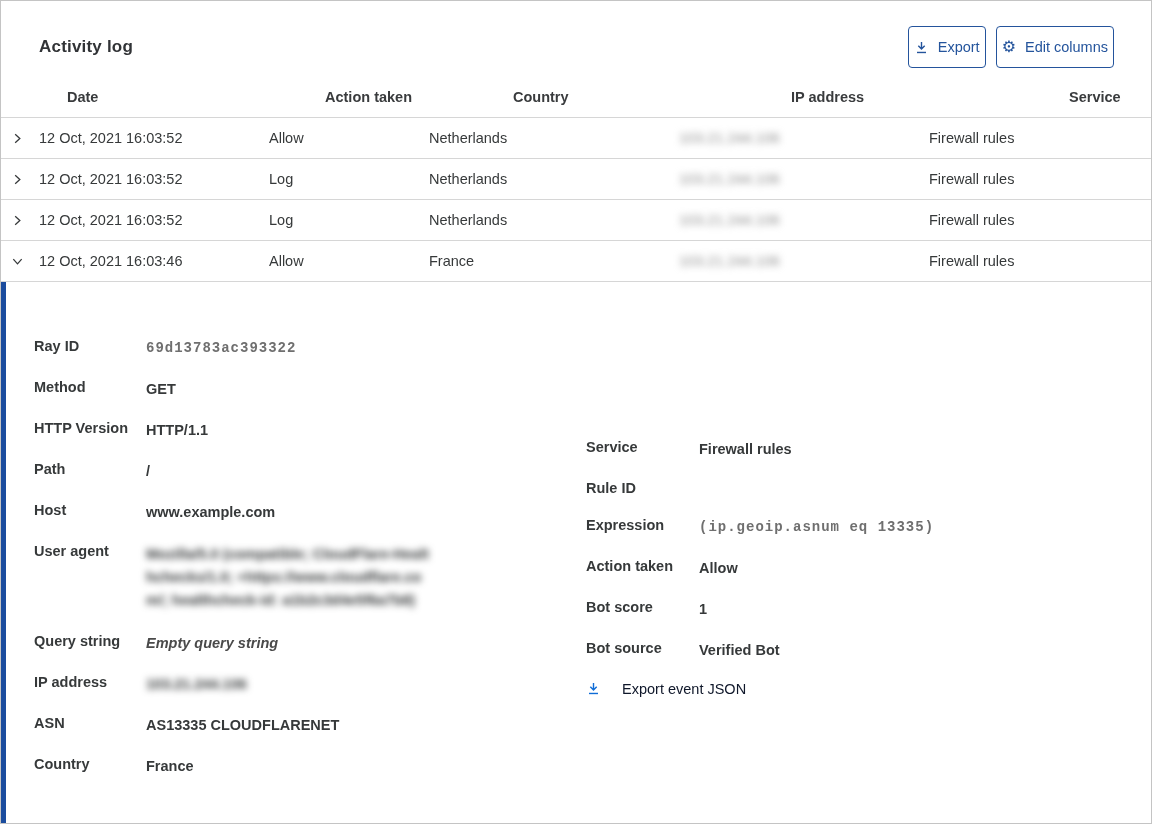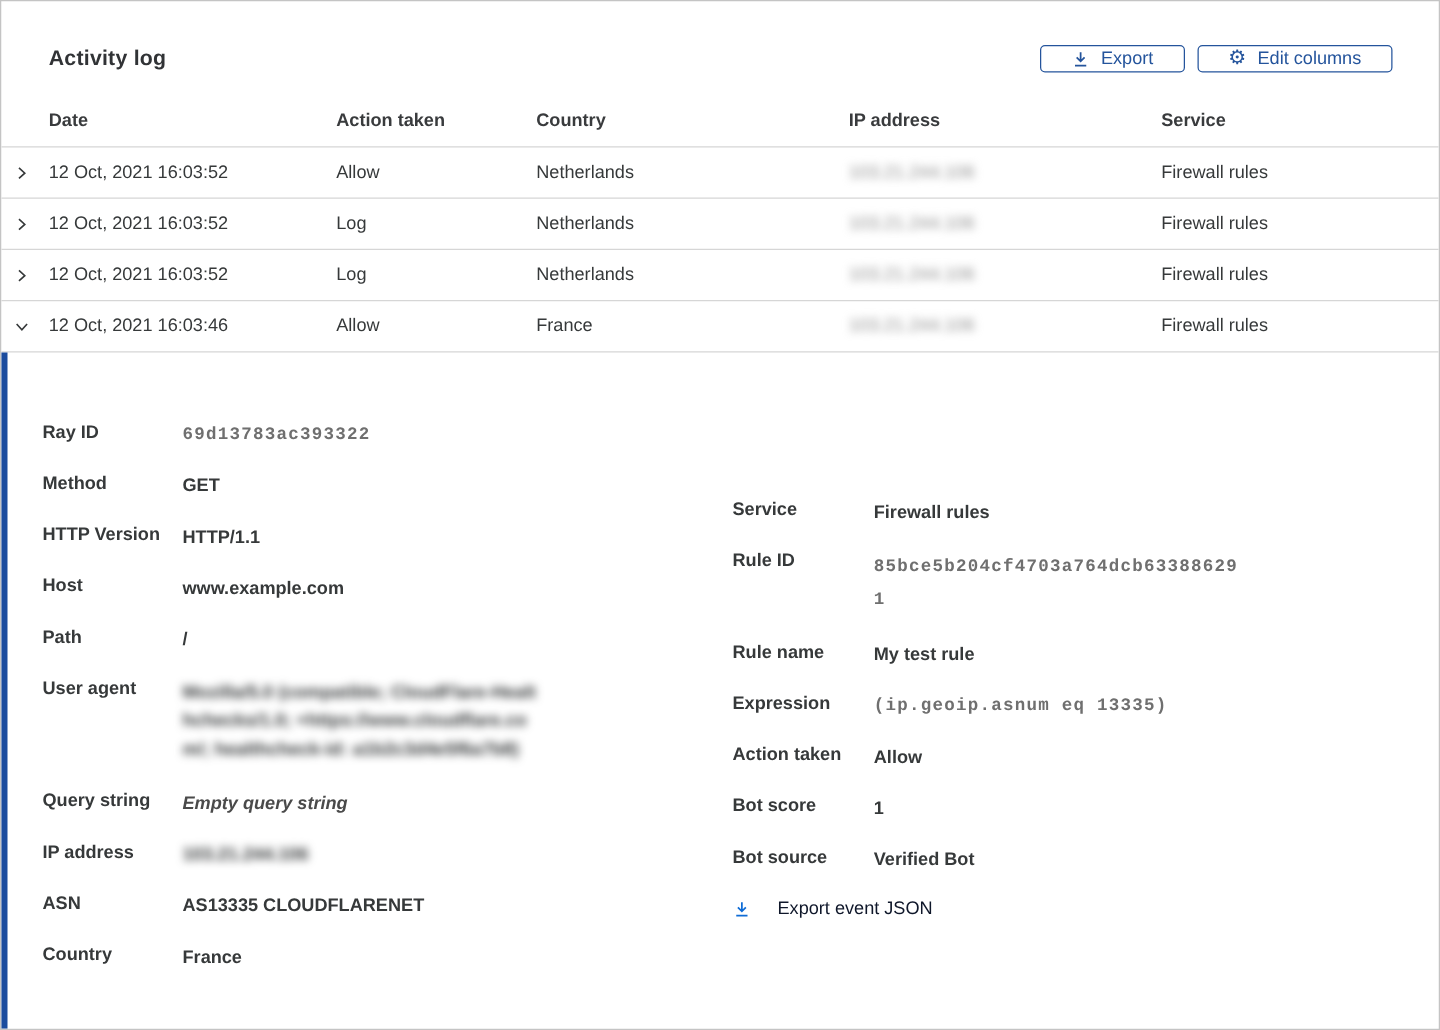--- a/index.html
+++ b/index.html
@@ -13,29 +13,29 @@
     display:flex; flex-direction:column;
     overflow:hidden;
   }
   
   .topbar { display:flex; justify-content:space-between; align-items:center;
             padding:26px 37px 0 38px; height:66px; flex-shrink:0; }
   .title { font-size:17px; font-weight:bold; color:#313336; letter-spacing:.2px; }
   .btn-group { display:flex; gap:10px; }
   .btn {
     display:flex; align-items:center; gap:9px;
-    height:22px; padding:0 24px;
+    height:42px; padding:0 5px;
     background:#fff; border:1px solid #24549c; border-radius:4px;
     color:#24549c; font-size:14.5px; font-family:inherit; cursor:pointer;
   }
   .gear-glyph { font-size:16px; line-height:1; }
   
   .thead { display:flex; align-items:flex-end; margin-top:22px;
            padding-bottom:12px; border-bottom:1px solid #d6d6d6;
-           font-weight:bold; font-size:14.5px; color:#393b3d; flex-shrink:0; }
+           font-weight:bold; font-size:14.5px; color:#393b3d; flex-shrink:0;gap:28px; }
   .trow { display:flex; align-items:center; height:41px;
           border-bottom:1px solid #d6d6d6; font-size:14.5px; cursor:pointer;
           flex-shrink:0; }
   .col-chev    { width:38px; padding-left:10px; display:flex; align-items:center; }
   .col-date    { width:230px; }
   .col-action  { width:160px; }
   .col-country { width:250px; }
   .col-ip      { width:250px; }
   .col-service { flex:1; }
   .blurred { filter:blur(3.5px); color:#8f8f8f; }
@@ -151,28 +151,28 @@
       </div>
       <div class="field">
         <div class="lbl">Method</div>
         <div class="val">GET</div>
       </div>
       <div class="field">
         <div class="lbl">HTTP Version</div>
         <div class="val">HTTP/1.1</div>
       </div>
       <div class="field">
+        <div class="lbl">Path</div>
+        <div class="val">/</div>
+      </div>
+      <div class="field">
         <div class="lbl">Host</div>
         <div class="val">www.example.com</div>
       </div>
       <div class="field">
-        <div class="lbl">Path</div>
-        <div class="val">/</div>
-      </div>
-      <div class="field">
         <div class="lbl">User agent</div>
         <div class="val ua-val blurred">Mozilla/5.0 (compatible; CloudFlare-Healthchecks/1.0; +https://www.cloudflare.com/; healthcheck-id: a1b2c3d4e5f6a7b8)</div>
       </div>
       <div class="field">
         <div class="lbl">Query string</div>
         <div class="val italic">Empty query string</div>
       </div>
       <div class="field">
         <div class="lbl">IP address</div>
         <div class="val blurred">103.21.244.106</div>
@@ -187,25 +187,20 @@
       </div>
     </div>
 
     <div class="fields-right">
       <div class="field">
         <div class="lbl">Service</div>
         <div class="val">Firewall rules</div>
       </div>
       <div class="field">
         <div class="lbl">Rule ID</div>
-        <div class="val mono ruleid-val">85bce5b204cf4703a764dcb633886291</div>
-      </div>
-      <div class="field">
-        <div class="lbl">Rule name</div>
-        <div class="val">My test rule</div>
       </div>
       <div class="field">
         <div class="lbl">Expression</div>
         <div class="val mono">(ip.geoip.asnum eq 13335)</div>
       </div>
       <div class="field">
         <div class="lbl">Action taken</div>
         <div class="val">Allow</div>
       </div>
       <div class="field">

